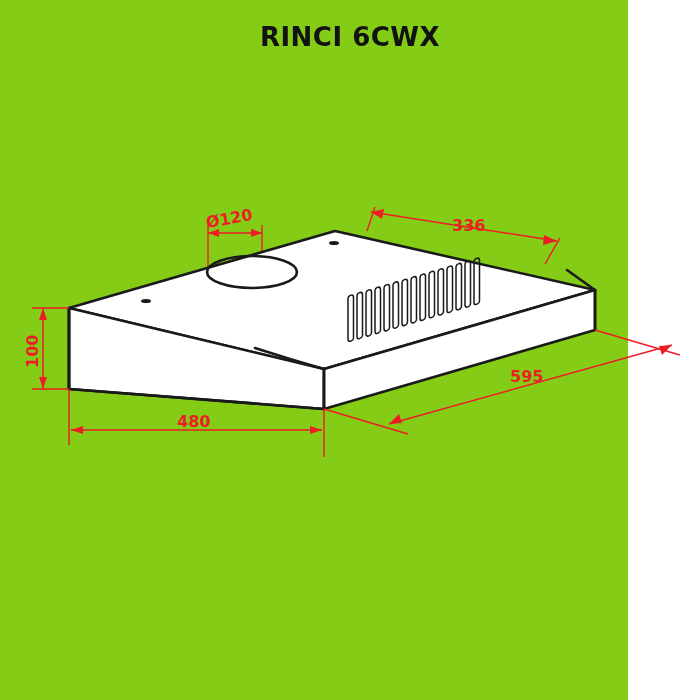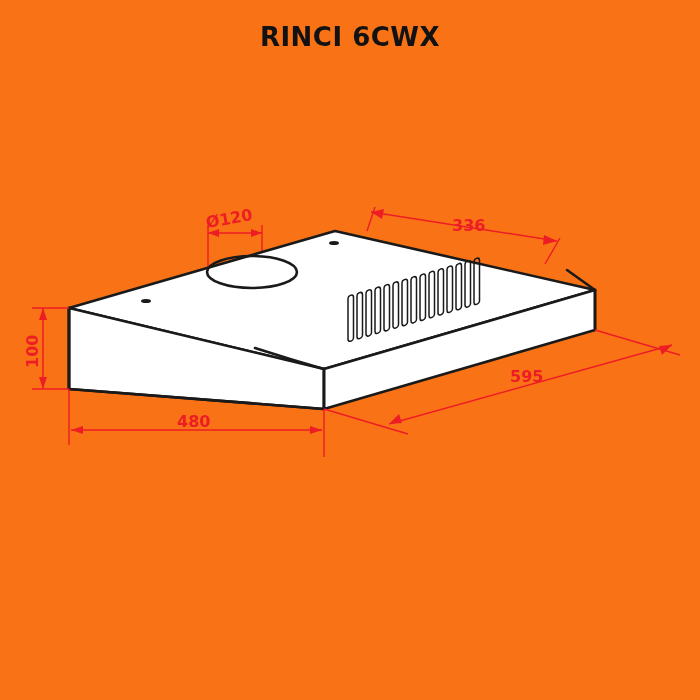--- a/index.html
+++ b/index.html
@@ -9,23 +9,23 @@
   }
   body {
     width: 700px;
     height: 700px;
     font-family: "DejaVu Sans", sans-serif;
     position: relative;
     overflow: hidden;
   }
   #drawing-root {
     position: relative;
-    width: 700px;
+    width: 628px;
     height: 700px;
-    background: #f97316;
+    background: #84cc16;
   }
   #title-text {
     position: absolute;
     left: 0;
     top: 22px;
     width: 700px;
     text-align: center;
     font-family: "DejaVu Sans", sans-serif;
     font-size: 26px;
     font-weight: bold;

